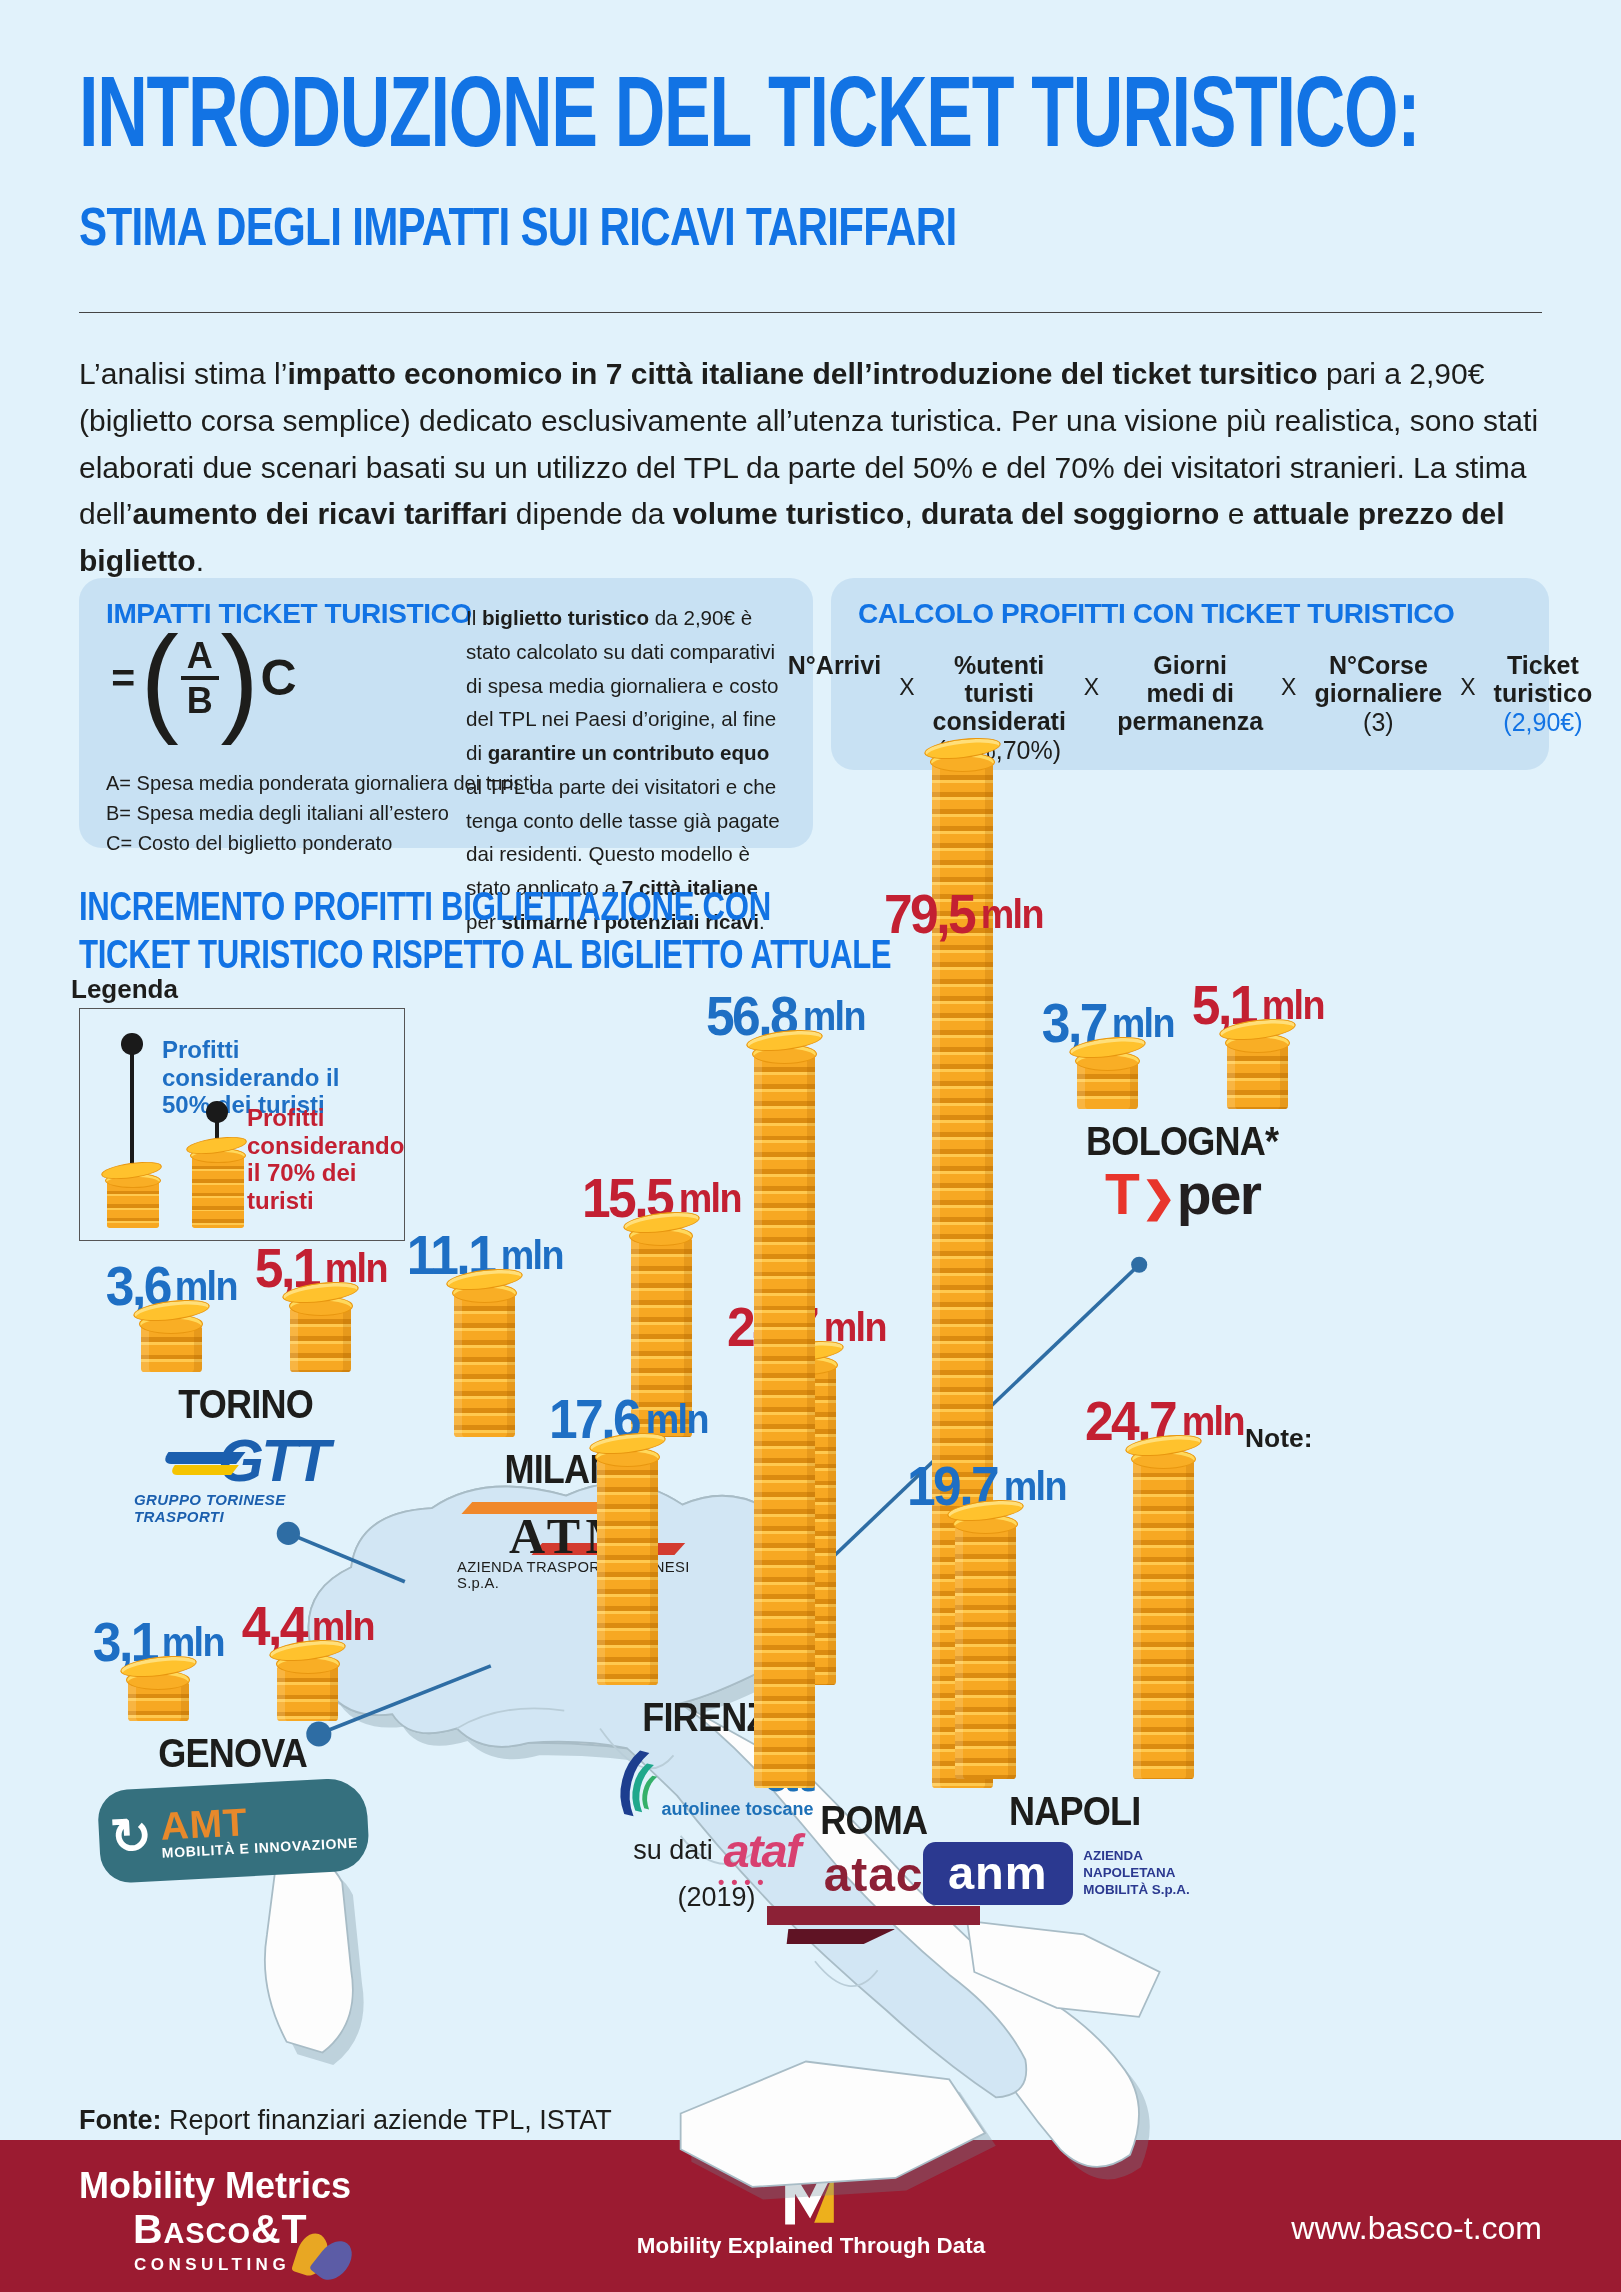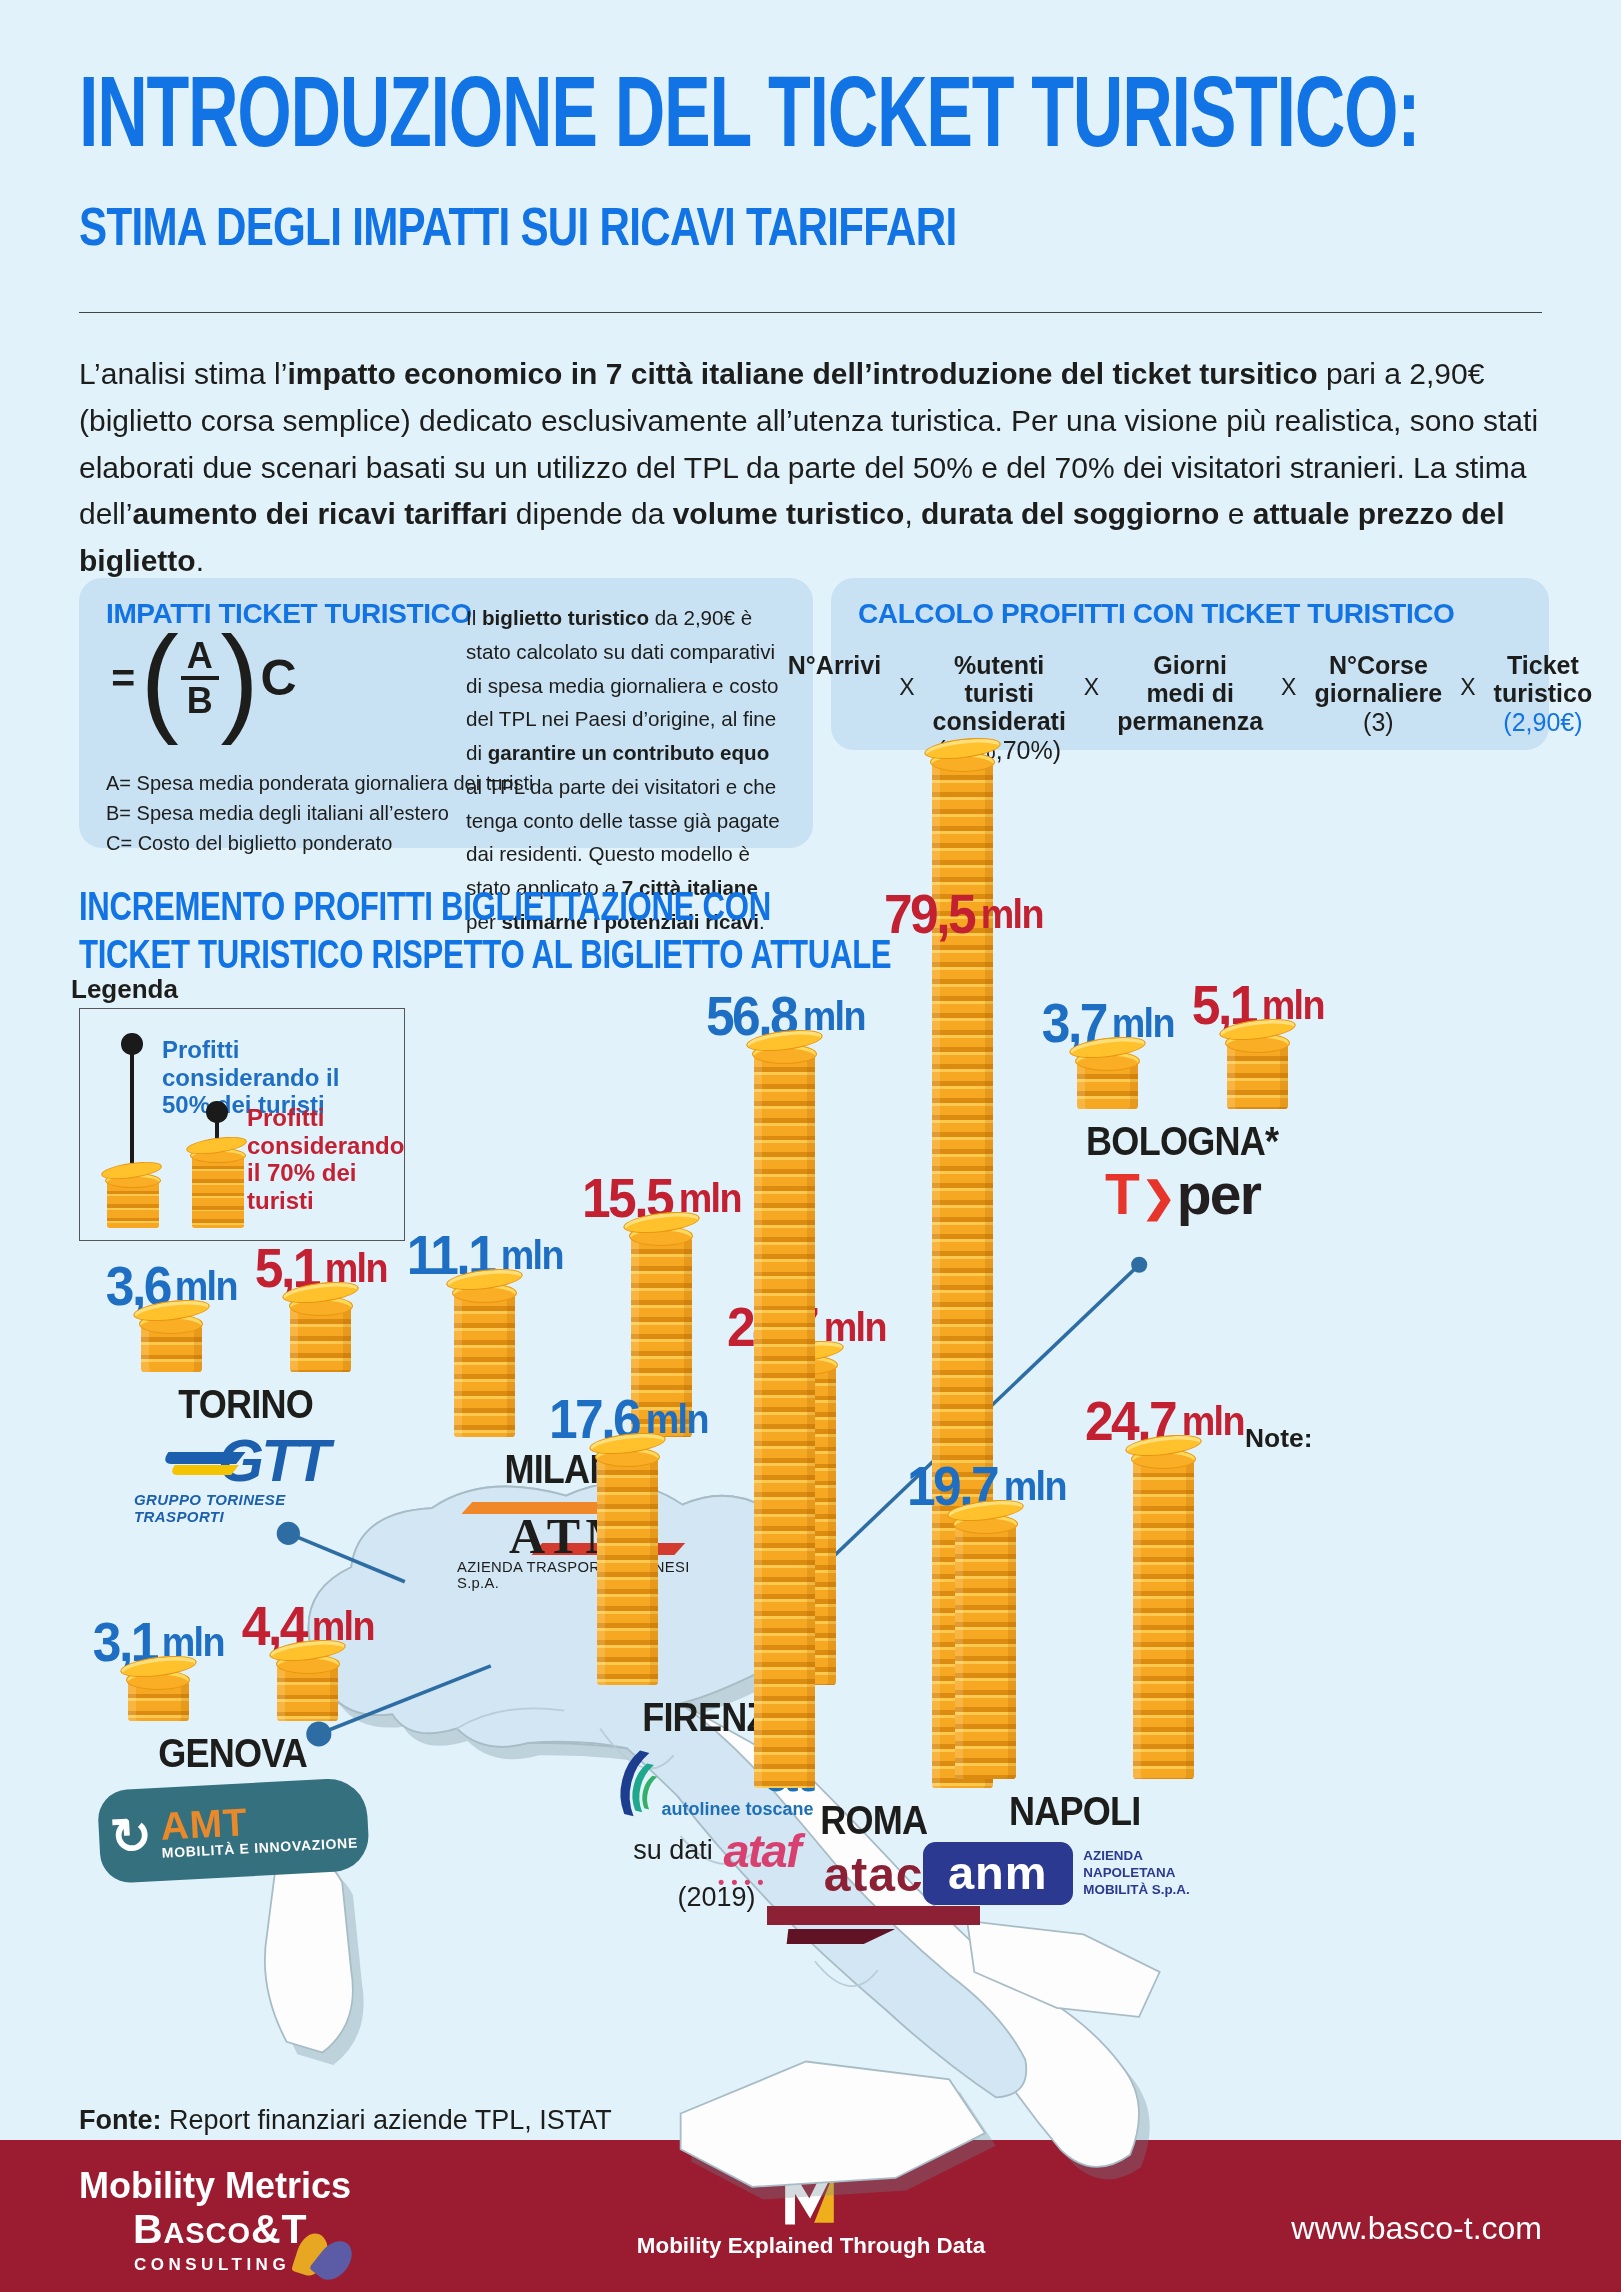--- a/index.html
+++ b/index.html
@@ -12,21 +12,21 @@
   .h1{left:79px;top:54px;font-size:100px;font-weight:bold;color:#1273e4;letter-spacing:-1.8px;
       transform:scaleX(.70);transform-origin:left top;white-space:nowrap;}
   .h2{left:79px;top:195px;font-size:54px;font-weight:bold;color:#1273e4;letter-spacing:-0.9px;
       transform:scaleX(.78);transform-origin:left top;white-space:nowrap;}
   .rule{left:79px;top:312px;width:1463px;height:0;border-top:1.8px solid #444;}
   .intro{left:79px;top:351px;width:1469px;font-size:30px;line-height:1.56;}
 
   
   .box{background:#c8e1f3;border-radius:23px;}
   .box1{left:79px;top:578px;width:734px;height:270px;}
-  .box2{left:831px;top:578px;width:718px;height:172px;}
+  .box2{left:831px;top:578px;width:718px;height:192px;}
   .boxtitle{font-size:28px;font-weight:bold;color:#1273e4;letter-spacing:-0.4px;}
   .price-row{display:flex;align-items:center;}
   .price{font-size:93px;font-weight:bold;color:#1273e4;letter-spacing:-5.4px;line-height:.9;}
   .eq{font-size:41px;font-weight:bold;margin:0 5.4px 0 12.5px;}
   .paren{font-size:115px;font-weight:400;line-height:.75;transform:scaleY(1.05);}
   .frac{display:flex;flex-direction:column;align-items:center;margin:0 1.8px;}
   .frac .t,.frac .bm{font-size:36px;font-weight:bold;line-height:1.05;}
   .frac .bar{width:38px;height:3.6px;background:#1d1d1b;margin:1.8px 0;}
   .coeff{font-size:50px;font-weight:bold;margin-left:1.8px;}
   .defs{font-size:20px;line-height:1.5;}

